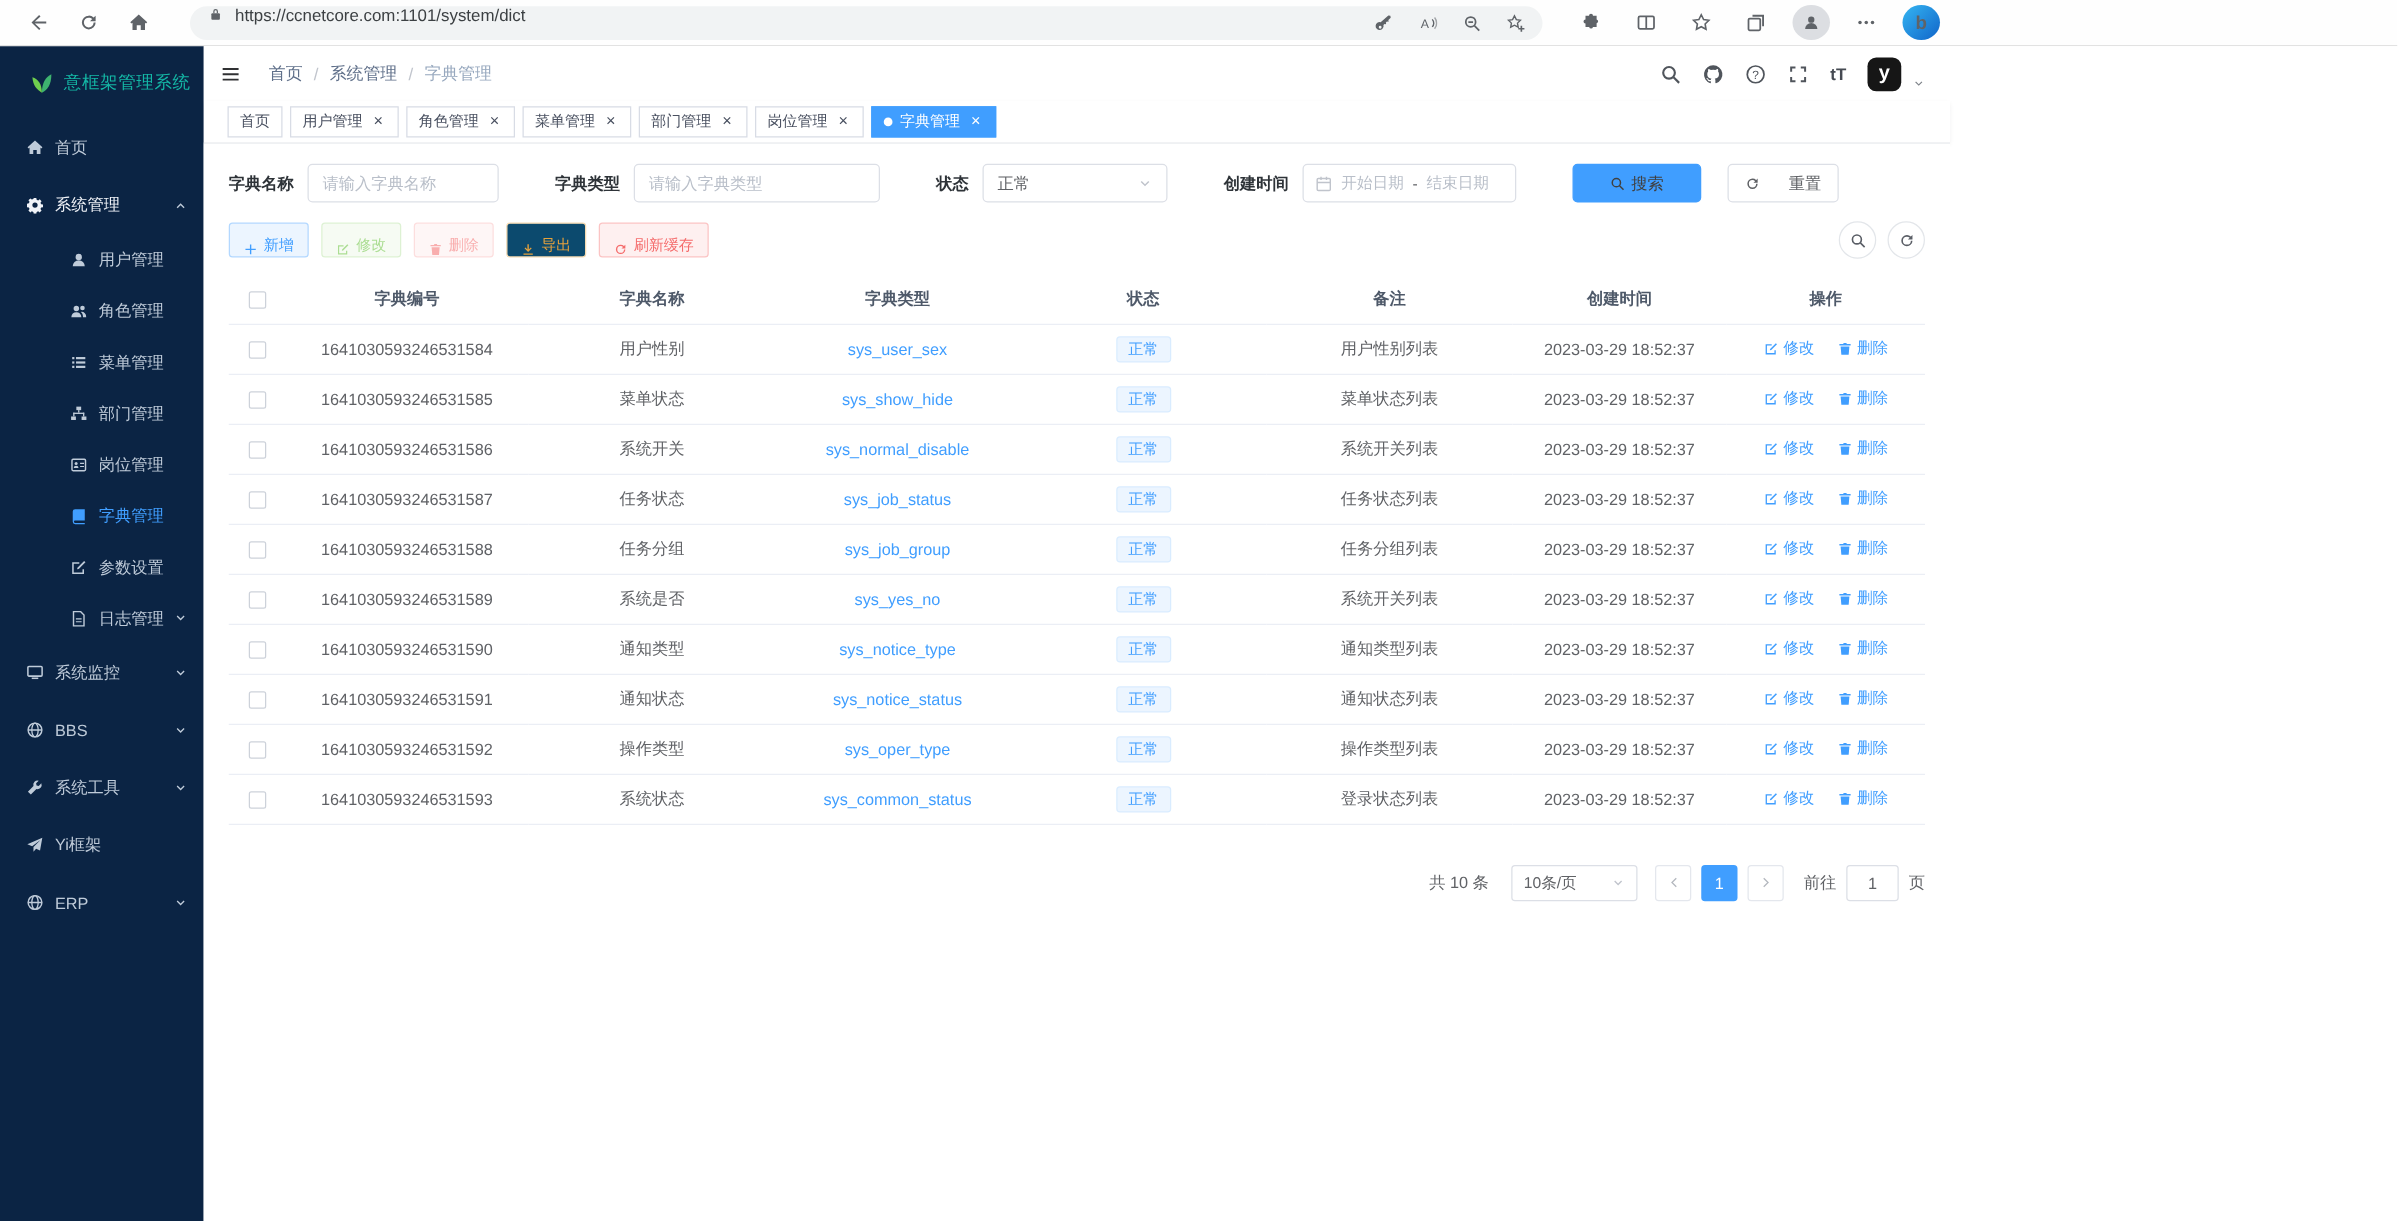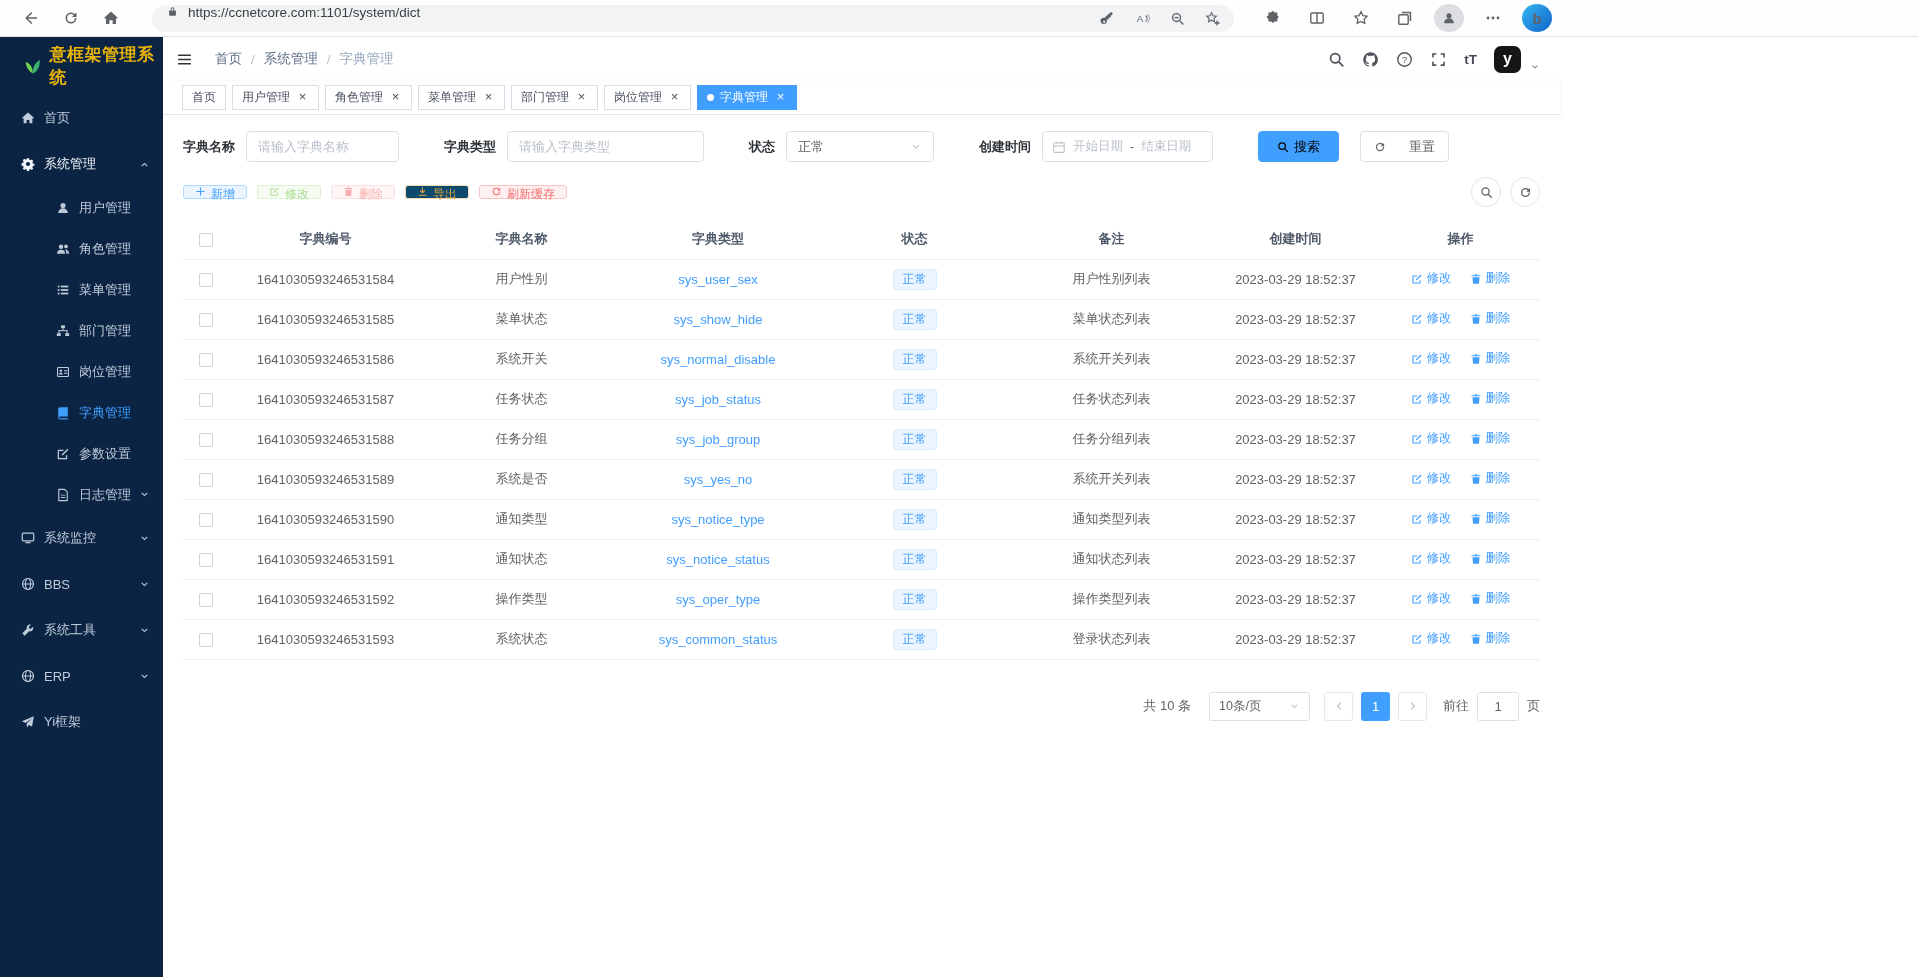--- a/index.html
+++ b/index.html
@@ -27,21 +27,21 @@
   .avatar svg{width:14px;height:14px}
   .bing{width:26px;height:26px;border-radius:50%;background:linear-gradient(135deg,#35b6f2,#1064c9);
     color:#fff;font-weight:bold;display:flex;align-items:center;justify-content:center;font-size:15px}
   .bing::before{content:"b"}
   .spacer{flex:1}
 
   
   .app{display:flex;height:940px;background:#fff}
   .sidebar{width:163px;flex:none;background:#0b2444;height:100%}
   .logo{height:58px;display:flex;align-items:center;padding-left:24px;gap:8px}
-  .logo-text{color:#eab308;font-weight:bold;font-size:17px;letter-spacing:.5px}
+  .logo-text{color:#14b8a6;font-weight:normal;font-size:14px;letter-spacing:.5px}
   .menu-item{display:flex;align-items:center;gap:9px;cursor:pointer;font-size:13px;
     color:#bfcbd9;position:relative}
   .menu-item.l0{height:46px;padding-left:21px}
   .menu-item.l1{height:41px;padding-left:56px}
   .menu-item.open{color:#f0f3f8}
   .menu-item.active{color:#409eff}
   .mic svg{width:14px;height:14px}
   .mcaret{position:absolute;right:13px;color:#bfcbd9}
   .mcaret svg{width:11px;height:11px}
 
@@ -88,28 +88,28 @@
   .sel{width:148px;height:31px;border:1px solid #dcdfe6;border-radius:4px;display:flex;
     align-items:center;justify-content:space-between;padding:0 11px;font-size:13px;color:#606266;cursor:pointer;background:#fff}
   .sel .scaret{color:#c0c4cc}
   .sel .scaret svg{width:12px;height:12px}
   .date-box{width:171px;height:31px;border:1px solid #dcdfe6;border-radius:4px;display:flex;
     align-items:center;gap:7px;padding:0 9px;background:#fff;cursor:pointer}
   .date-box .cal{color:#c0c4cc}
   .date-box .cal svg{width:14px;height:14px}
   .ph{font-size:12.5px;color:#b9bfc9;white-space:nowrap}
   .dsep{font-size:12.5px;color:#606266}
-  .btn-search{height:31px;padding:0 18px;margin-left:0;background:#409eff;border:1px solid #409eff;
-    border-radius:4px;color:#000000;font-size:13px;display:flex;align-items:center;gap:5px;cursor:pointer}
+  .btn-search{height:31px;padding:0 29px;margin-left:0;background:#409eff;border:1px solid #409eff;
+    border-radius:4px;color:#404040;font-size:13px;display:flex;align-items:center;gap:5px;cursor:pointer}
   .btn-reset{height:31px;padding:0 13px;background:#fff;border:1px solid #dcdfe6;border-radius:4px;
     color:#606266;font-size:13px;display:flex;align-items:center;gap:23px;cursor:pointer;margin-left:21px}
   .btn-search svg,.btn-reset svg{width:12px;height:12px}
 
   .toolbar{display:flex;align-items:center;margin-top:15px}
-  .btn{height:14px;padding:0 11px;border-radius:3px;font-size:12px;display:flex;align-items:flex-start;
+  .btn{height:28px;padding:0 11px;border-radius:3px;font-size:12px;display:flex;align-items:flex-end;
     gap:5px;border:1px solid transparent;cursor:pointer;margin-right:10px}
   .btn svg{width:11px;height:11px}
   .btn-add{background:#ecf5ff;border-color:#b3d8ff;color:#409eff}
   .btn-edit{background:#f0f9eb;border-color:#c2e7b0;color:#67c23a;opacity:.55;cursor:not-allowed}
   .btn-del{background:#fef0f0;border-color:#fbc4c4;color:#f56c6c;opacity:.55;cursor:not-allowed}
   .btn-export{background:#0c4a6e;border-color:#f5dab1;color:#e6a23c}
   .btn-cache{background:#fef0f0;border-color:#fbc4c4;color:#f56c6c}
   .tool-right{margin-left:auto;display:flex;gap:9px}
   .circle-btn{width:30px;height:30px;border:1px solid #e3e6ea;border-radius:50%;background:#fff;
     color:#5a5e66;display:flex;align-items:center;justify-content:center;cursor:pointer}
@@ -401,39 +401,39 @@
           <span class="mlb">系统工具</span>
           <span class="mcaret">
             <svg viewBox="0 0 16 16">
               <path d="M8 10.7 3.4 6.1l1.1-1.1L8 8.5 11.5 5l1.1 1.1z"></path>
             </svg>
           </span>
         </div>
         <div class="menu-item l0">
           <span class="mic">
             <svg viewBox="0 0 16 16">
+              <path d="M14.7 1.3 1 7.2l4.4 1.9L13 3.4 6.6 9.8v4.4l2.4-2.7 3.6 1.6z"></path>
+            </svg>
+          </span>
+          <span class="mlb">Yi框架</span>
+        </div>
+        <div class="menu-item l0">
+          <span class="mic">
+            <svg viewBox="0 0 16 16">
               <circle cx="8" cy="8" r="6.3" fill="none" stroke="currentColor" stroke-width="1.3"></circle>
               <ellipse cx="8" cy="8" rx="2.9" ry="6.3" fill="none" stroke="currentColor" stroke-width="1.2"></ellipse>
               <path d="M1.7 8h12.6" stroke="currentColor" stroke-width="1.2"></path>
             </svg>
           </span>
           <span class="mlb">ERP</span>
           <span class="mcaret">
             <svg viewBox="0 0 16 16">
               <path d="M8 10.7 3.4 6.1l1.1-1.1L8 8.5 11.5 5l1.1 1.1z"></path>
             </svg>
           </span>
-        </div>
-        <div class="menu-item l0">
-          <span class="mic">
-            <svg viewBox="0 0 16 16">
-              <path d="M14.7 1.3 1 7.2l4.4 1.9L13 3.4 6.6 9.8v4.4l2.4-2.7 3.6 1.6z"></path>
-            </svg>
-          </span>
-          <span class="mlb">Yi框架</span>
         </div>
       </nav>
   </aside>
 
   <div class="main">
 
     <div class="app-header">
       <span class="hamburger">
           <svg viewBox="0 0 16 16">
             <path d="M2 3.2h12v1.5H2zM2 7.2h12v1.5H2zM2 11.2h12v1.5H2z"></path>

